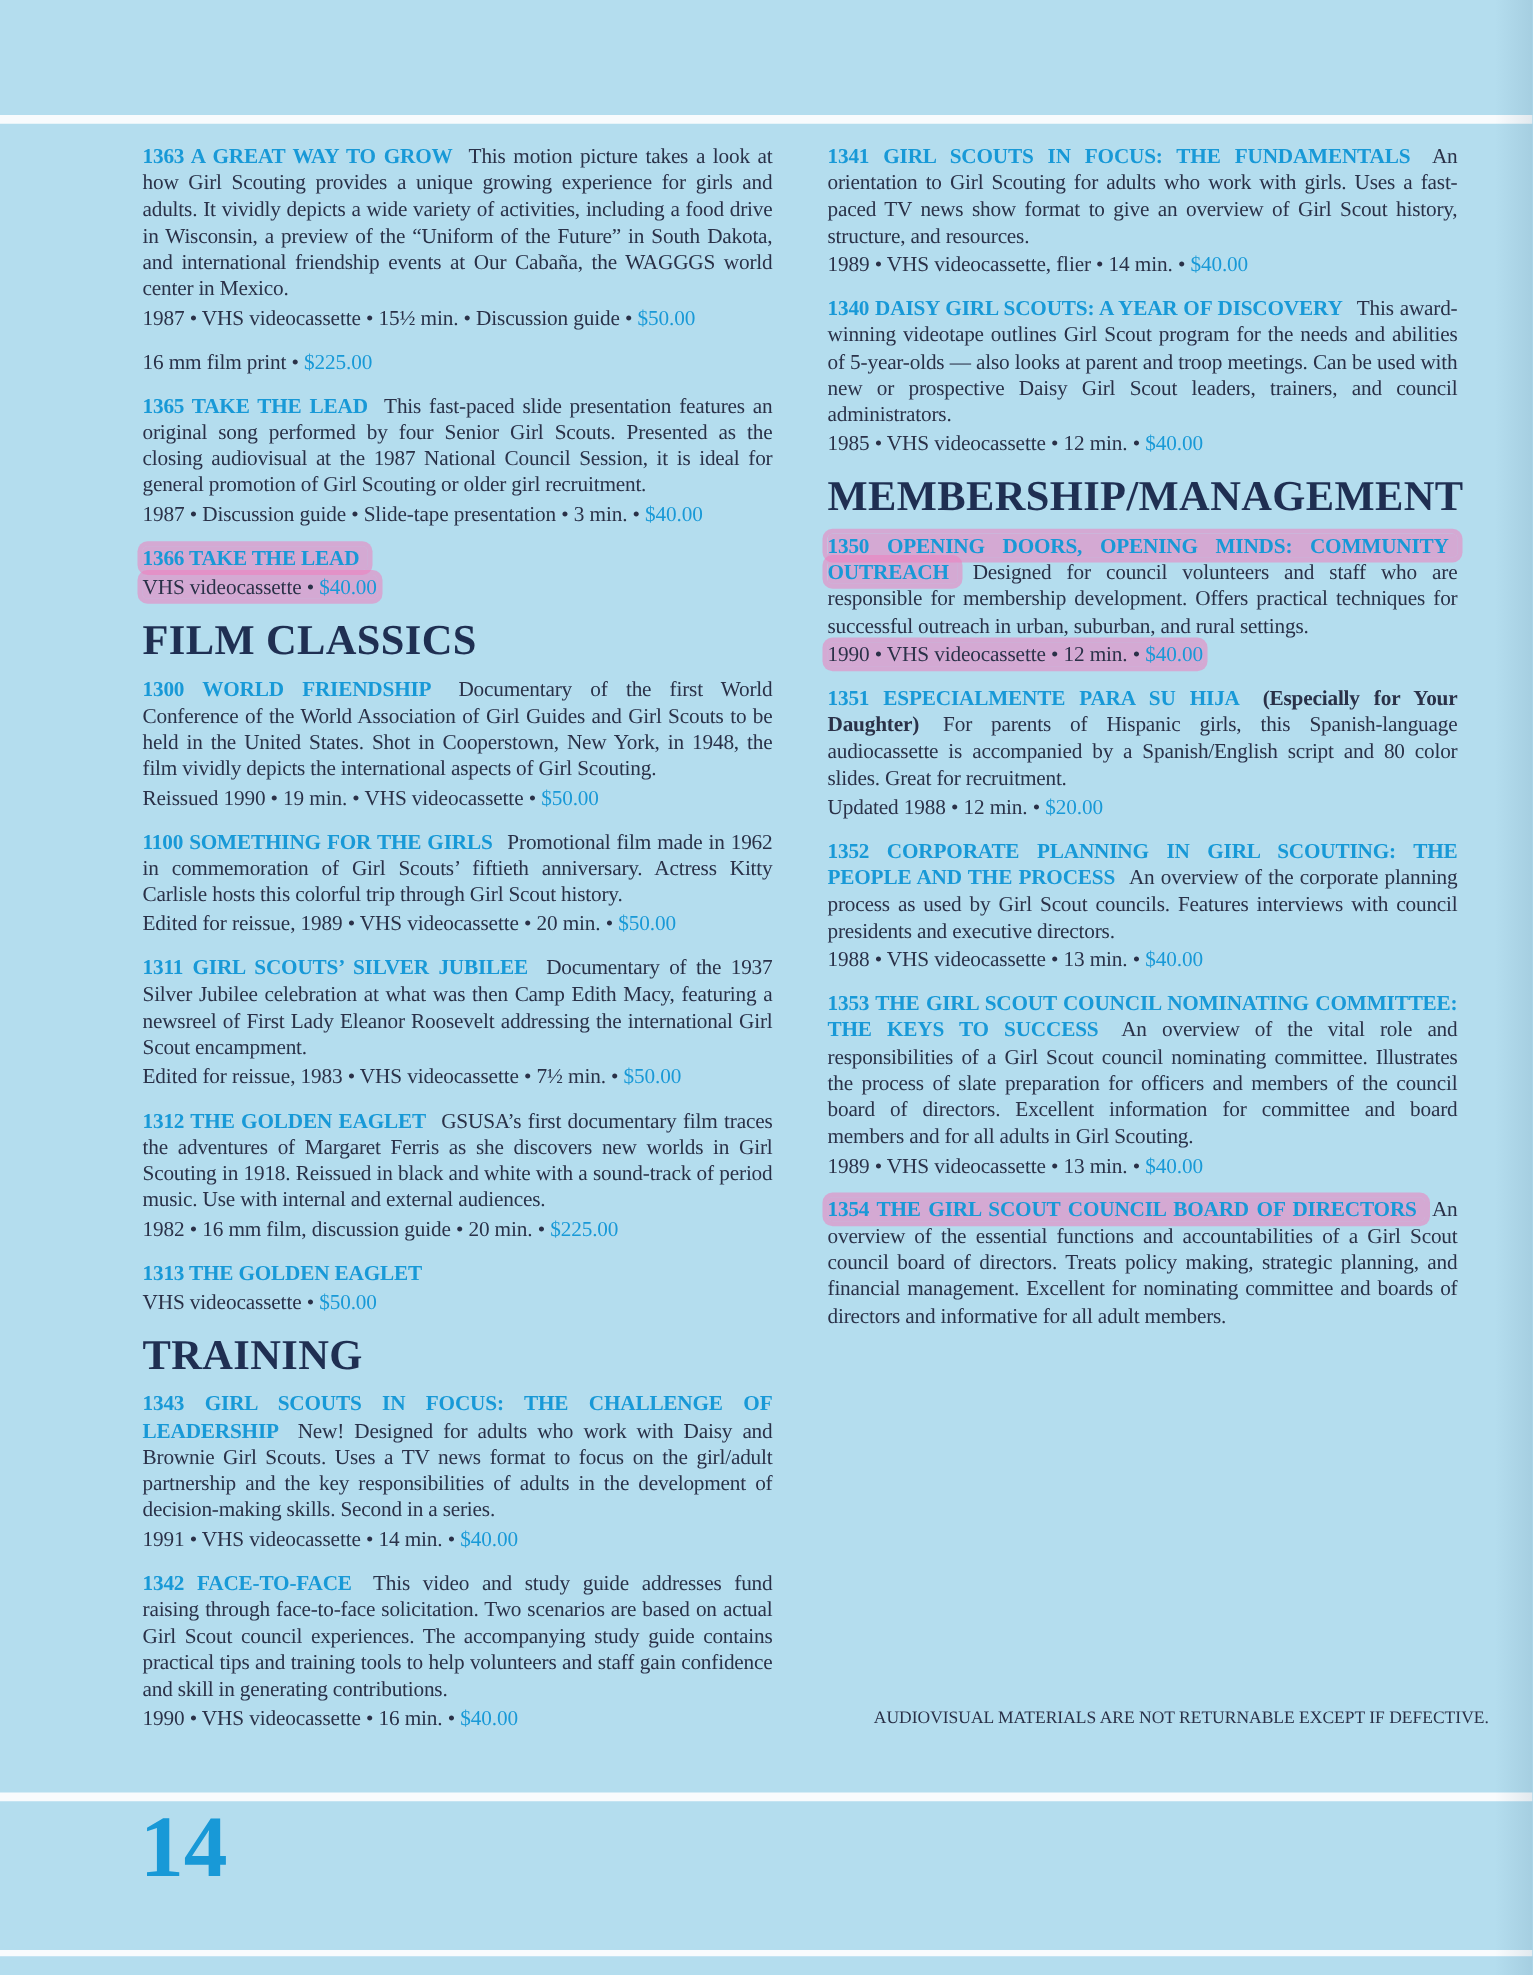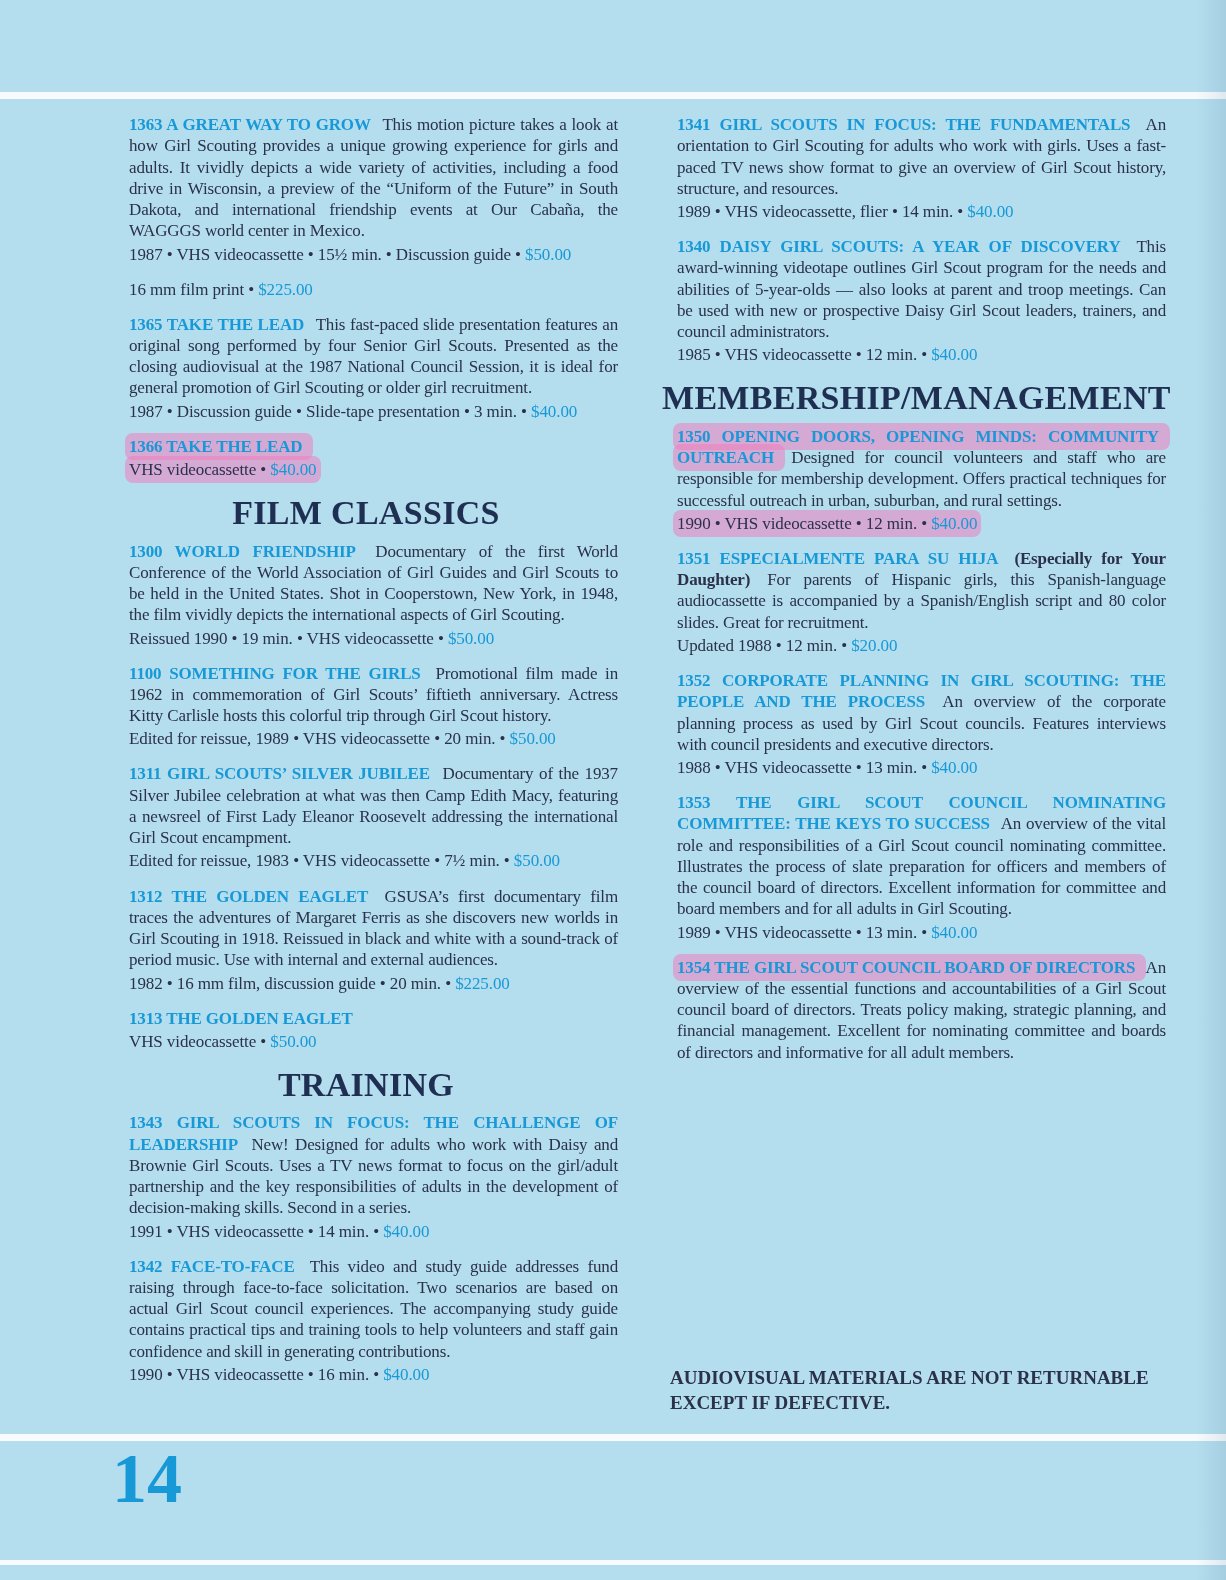--- a/index.html
+++ b/index.html
@@ -15,34 +15,34 @@
   body{font-family:"Liberation Serif","DejaVu Serif",serif;background:#9cc8dd;}
   .page{position:relative;width:1226px;height:1580px;background:var(--bg);overflow:hidden;}
   .page::after{content:'';position:absolute;right:0;top:0;bottom:0;width:30px;
     background:linear-gradient(to right,rgba(0,0,0,0),rgba(60,100,130,0.12));pointer-events:none;}
   .rule{position:absolute;left:0;width:100%;height:7px;background:var(--rule);}
   .rule-top{top:92px;}
   .rule-bottom{top:1434px;}
   .rule-bottom2{top:1560px;height:5px;}
   .content{position:absolute;left:114px;top:114px;width:1052px;display:flex;gap:44px;}
   .col{width:504px;}
-  .item{margin-bottom:13px;margin-left:15px;}
+  .item{margin-bottom:13px;}
   .item-para{font-size:17px;line-height:1.25;color:var(--body);text-align:justify;letter-spacing:-0.15px;}
   .item-title{font-weight:bold;color:var(--blue);padding-right:7px;}
   .item-suffix{font-weight:bold;color:var(--body);padding-right:4px;}
   .item-desc{color:var(--body);}
   .item-meta{font-size:17px;line-height:1.3;color:var(--body);margin-top:2px;letter-spacing:-0.1px;}
   .price{color:var(--blue);}
   .meta-bullet{color:var(--body);}
   .section-header{font-size:34px;line-height:1.1;font-weight:bold;color:var(--navy);
-    letter-spacing:0.3px;margin:10px 0 9px;text-align:center;}
+    letter-spacing:0.3px;margin:10px 0 9px;}
   .hl{background:var(--pink);box-shadow:0 0 0 4px var(--pink);border-radius:4px;
     box-decoration-break:clone;-webkit-box-decoration-break:clone;}
-  .footer-note{position:absolute;left:670px;top:1366px;width:520px;font-size:19px;line-height:1.3;
-    font-weight:bold;color:var(--body);}
+  .footer-note{position:absolute;left:699px;top:1366px;width:520px;font-size:14px;line-height:1.3;
+    font-weight:normal;color:var(--body);}
   .page-number{position:absolute;left:112px;top:1444px;font-size:70px;line-height:1;
     font-weight:bold;color:var(--blue);font-family:Liberation Serif, serif;}
 </style>
 </head>
 <body>
 
 <div class="page">
   <div class="rule rule-top"></div>
 
   <div class="content">

